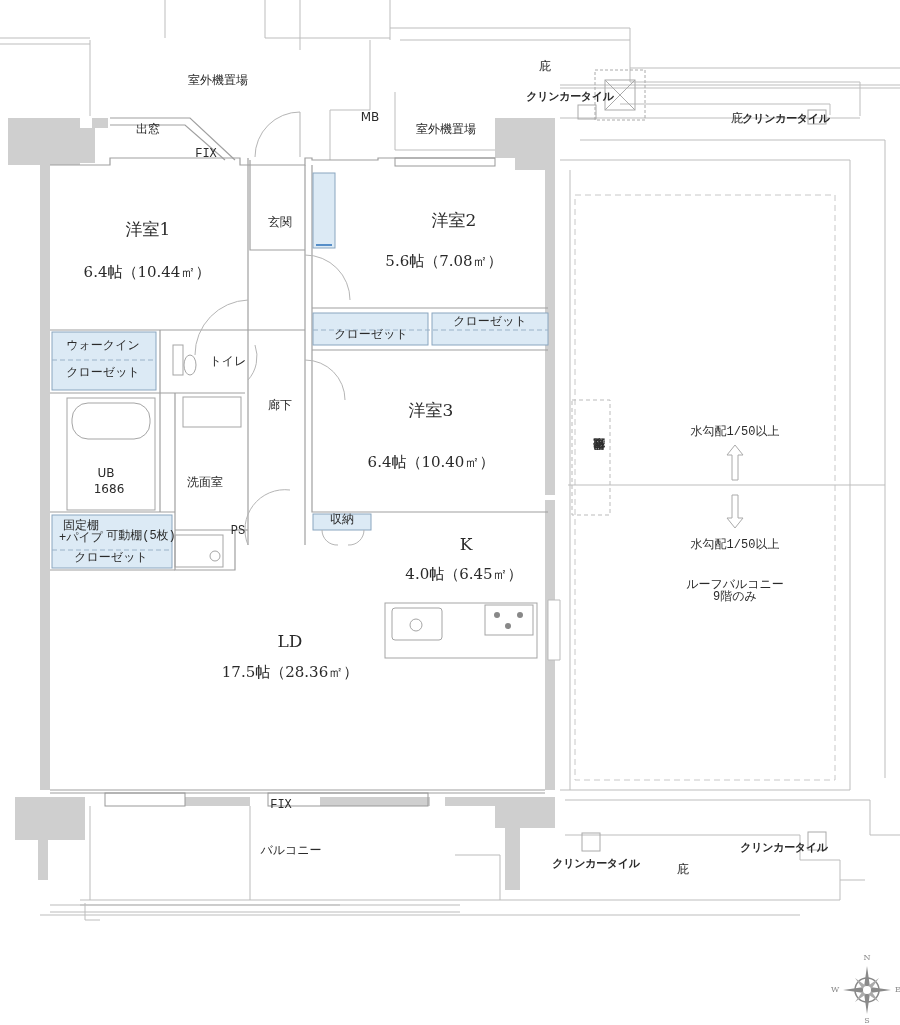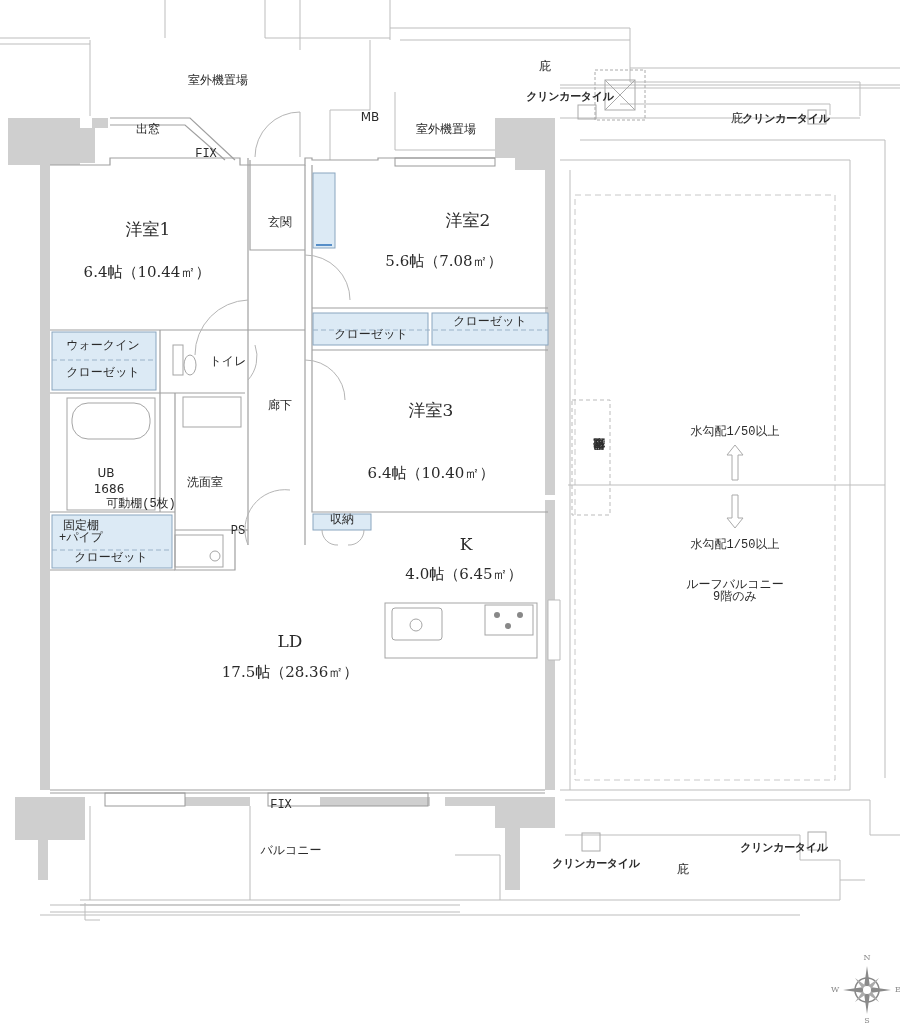--- a/index.html
+++ b/index.html
@@ -162,43 +162,43 @@
 <div class="lbl small" style="left:545px;top:66px">庇</div>
 <div class="lbl small" style="left:737px;top:118px">庇</div>
 <div class="lbl tile" style="left:570px;top:96px">クリンカータイル</div>
 <div class="lbl tile" style="left:786px;top:118px">クリンカータイル</div>
 <div class="lbl tile" style="left:596px;top:863px">クリンカータイル</div>
 <div class="lbl tile" style="left:784px;top:847px">クリンカータイル</div>
 <div class="lbl small" style="left:683px;top:869px">庇</div>
 
 <div class="lbl serif room-name" style="left:148px;top:229px">洋室1</div>
 <div class="lbl serif room-area" style="left:147px;top:272px">6.4帖（10.44㎡）</div>
-<div class="lbl serif room-name" style="left:468px;top:220px">洋室2</div>
+<div class="lbl serif room-name" style="left:454px;top:220px">洋室2</div>
 <div class="lbl serif room-area" style="left:444px;top:261px">5.6帖（7.08㎡）</div>
 <div class="lbl serif room-name" style="left:431px;top:410px">洋室3</div>
-<div class="lbl serif room-area" style="left:431px;top:473px">6.4帖（10.40㎡）</div>
+<div class="lbl serif room-area" style="left:431px;top:462px">6.4帖（10.40㎡）</div>
 <div class="lbl serif room-name" style="left:466px;top:544px">K</div>
 <div class="lbl serif room-area" style="left:464px;top:574px">4.0帖（6.45㎡）</div>
 <div class="lbl serif room-name" style="left:290px;top:641px">LD</div>
 <div class="lbl serif room-area" style="left:290px;top:672px">17.5帖（28.36㎡）</div>
 <div class="lbl small" style="left:280px;top:222px">玄関</div>
 <div class="lbl small" style="left:280px;top:405px">廊下</div>
 <div class="lbl small" style="left:228px;top:361px">トイレ</div>
 <div class="lbl small" style="left:205px;top:482px">洗面室</div>
 <div class="lbl small" style="left:106px;top:473px">UB</div>
 <div class="lbl small" style="left:109px;top:489px">1686</div>
 <div class="lbl tiny" style="left:238px;top:531px">PS</div>
 
 <div class="lbl tiny" style="left:103px;top:346px">ウォークイン</div>
 <div class="lbl tiny" style="left:103px;top:373px">クローゼット</div>
 <div class="lbl tiny" style="left:371px;top:335px">クローゼット</div>
 <div class="lbl tiny" style="left:490px;top:322px">クローゼット</div>
 <div class="lbl tiny" style="left:81px;top:526px">固定棚</div>
 <div class="lbl tiny" style="left:81px;top:538px">+パイプ</div>
-<div class="lbl tiny" style="left:141px;top:504px">可動棚(5枚)</div>
+<div class="lbl tiny" style="left:141px;top:536px">可動棚(5枚)</div>
 <div class="lbl tiny" style="left:111px;top:558px">クローゼット</div>
 <div class="lbl tiny" style="left:342px;top:520px">収納</div>
 
 <div class="lbl tiny" style="left:281px;top:805px">FIX</div>
 <div class="lbl small" style="left:291px;top:850px">バルコニー</div>
 <div class="lbl tiny" style="left:735px;top:432px">水勾配1/50以上</div>
 <div class="lbl tiny" style="left:735px;top:545px">水勾配1/50以上</div>
 <div class="lbl tiny" style="left:735px;top:585px">ルーフバルコニー</div>
 <div class="lbl tiny" style="left:735px;top:597px">9階のみ</div>
 <div class="lbl tiny vert" style="left:600px;top:460px;transform:translate(-50%,-50%) rotate(180deg)">室外機置場</div>

